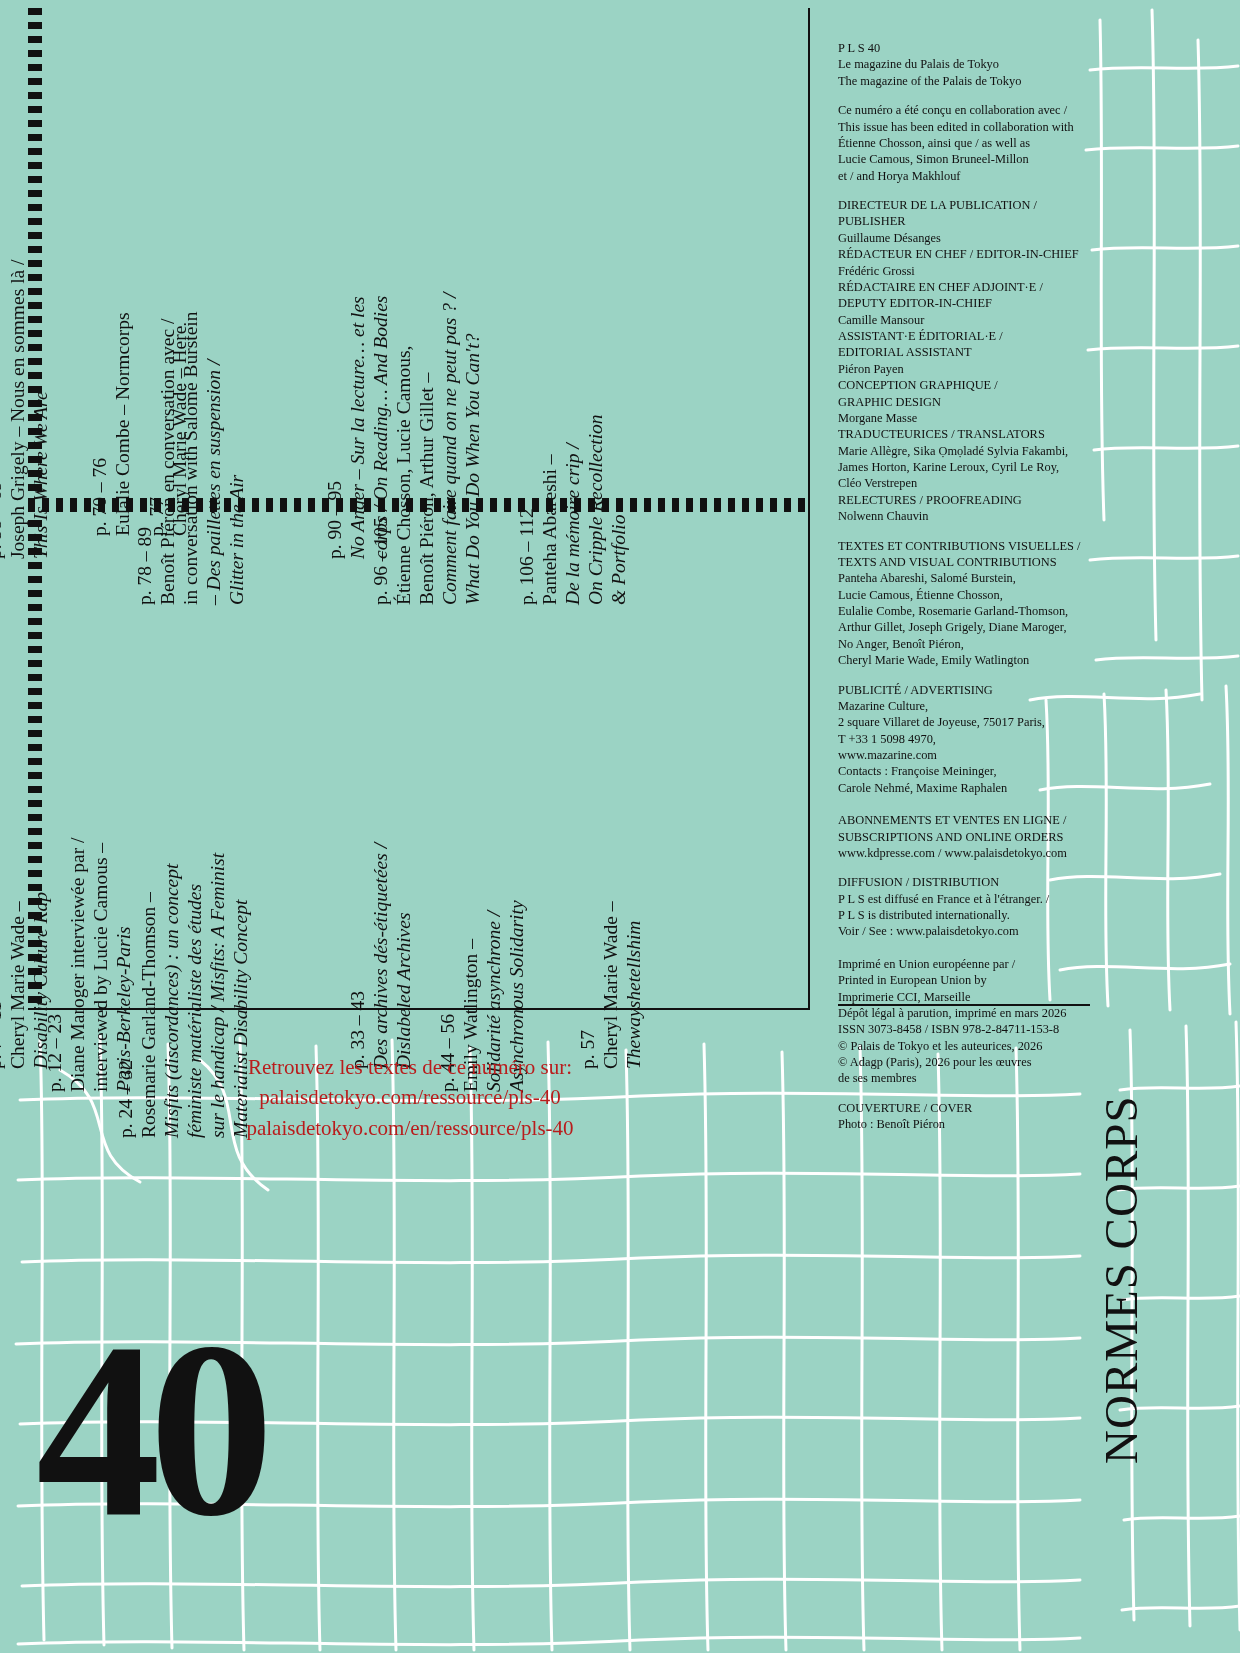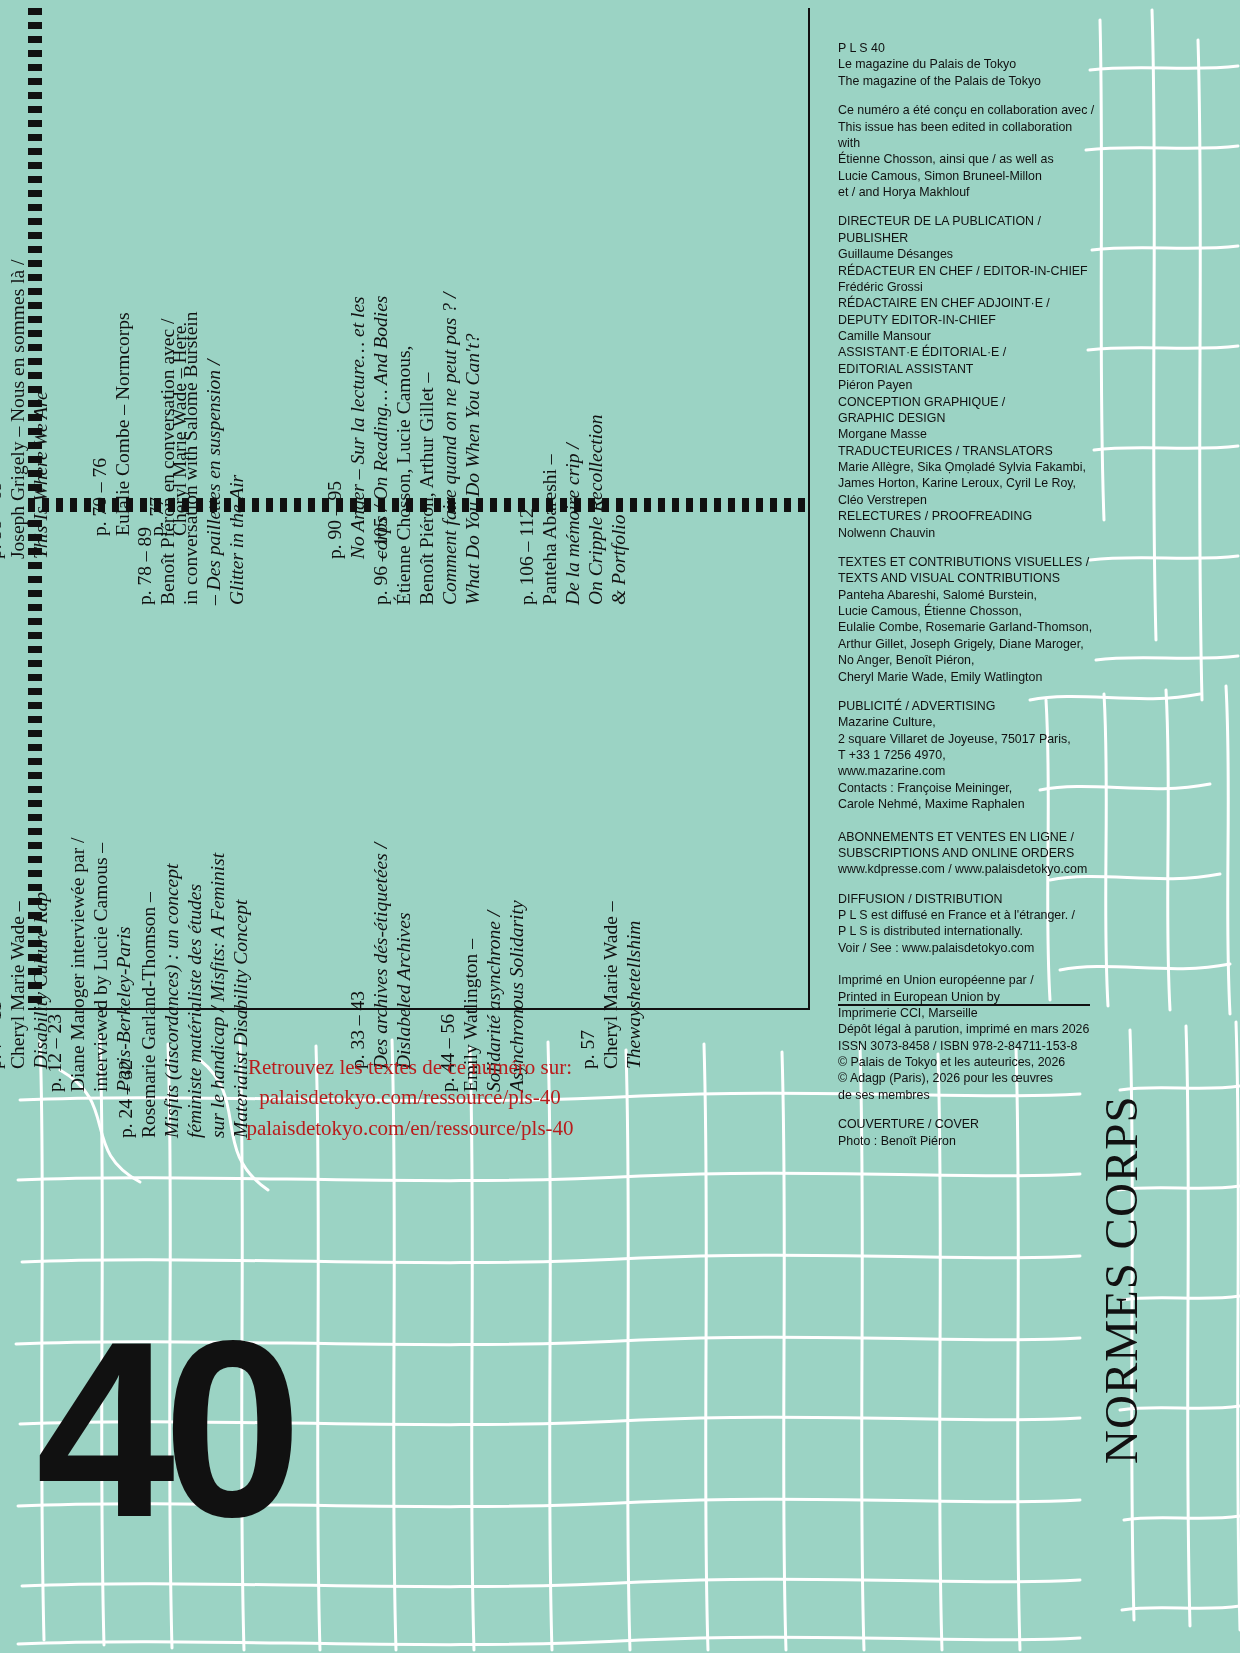--- a/index.html
+++ b/index.html
@@ -82,21 +82,21 @@
   .toc-entry div {
     display: block;
   }
 
   
   .colophon {
     position: absolute;
     left: 838px;
     top: 40px;
     width: 258px;
-    font-family: Liberation Sans, sans-serif;
+    font-family: Liberation Serif, serif;
     font-size: 12.4px;
     line-height: 1.32;
     color: #111;
   }
   .colophon .grp {
     margin-bottom: 13px;
   }
 
   
   .urlblock {
@@ -121,21 +121,21 @@
     font-size: 47px;
     letter-spacing: 1px;
     color: #111;
   }
 
   
   .bignum {
     position: absolute;
     left: 36px;
     top: 1330px;
-    font-family: Liberation Sans, sans-serif;
+    font-family: Liberation Serif, serif;
     font-weight: bold;
     font-size: 250px;
     line-height: 0.8;
     letter-spacing: -12px;
     color: #111;
   }
 </style>
 </head>
 <body>
 
@@ -361,21 +361,21 @@
       <div>Arthur Gillet, Joseph Grigely, Diane Maroger,</div>
       <div>No Anger, Benoît Piéron,</div>
       <div>Cheryl Marie Wade, Emily Watlington</div>
     </div>
 
 
     <div class="grp">
       <div>PUBLICITÉ / ADVERTISING</div>
       <div>Mazarine Culture,</div>
       <div>2 square Villaret de Joyeuse, 75017 Paris,</div>
-      <div>T +33 1 7256 4970,</div>
+      <div>T +33 1 5098 4970,</div>
       <div>www.mazarine.com</div>
       <div>Contacts : Françoise Meininger,</div>
       <div>Carole Nehmé, Maxime Raphalen</div>
     </div>
 
     <div class="grp" style="margin-top:16px;">
       <div>ABONNEMENTS ET VENTES EN LIGNE /</div>
       <div>SUBSCRIPTIONS AND ONLINE ORDERS</div>
       <div>www.kdpresse.com / www.palaisdetokyo.com</div>
     </div>

